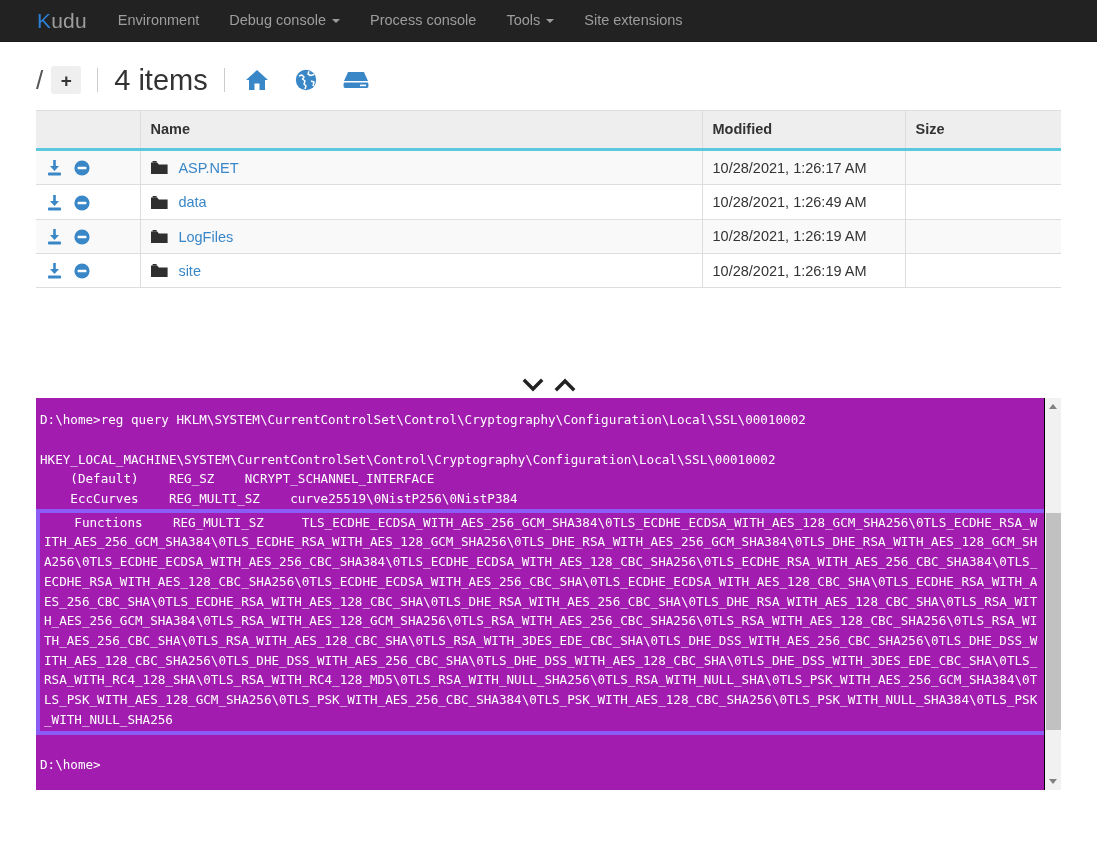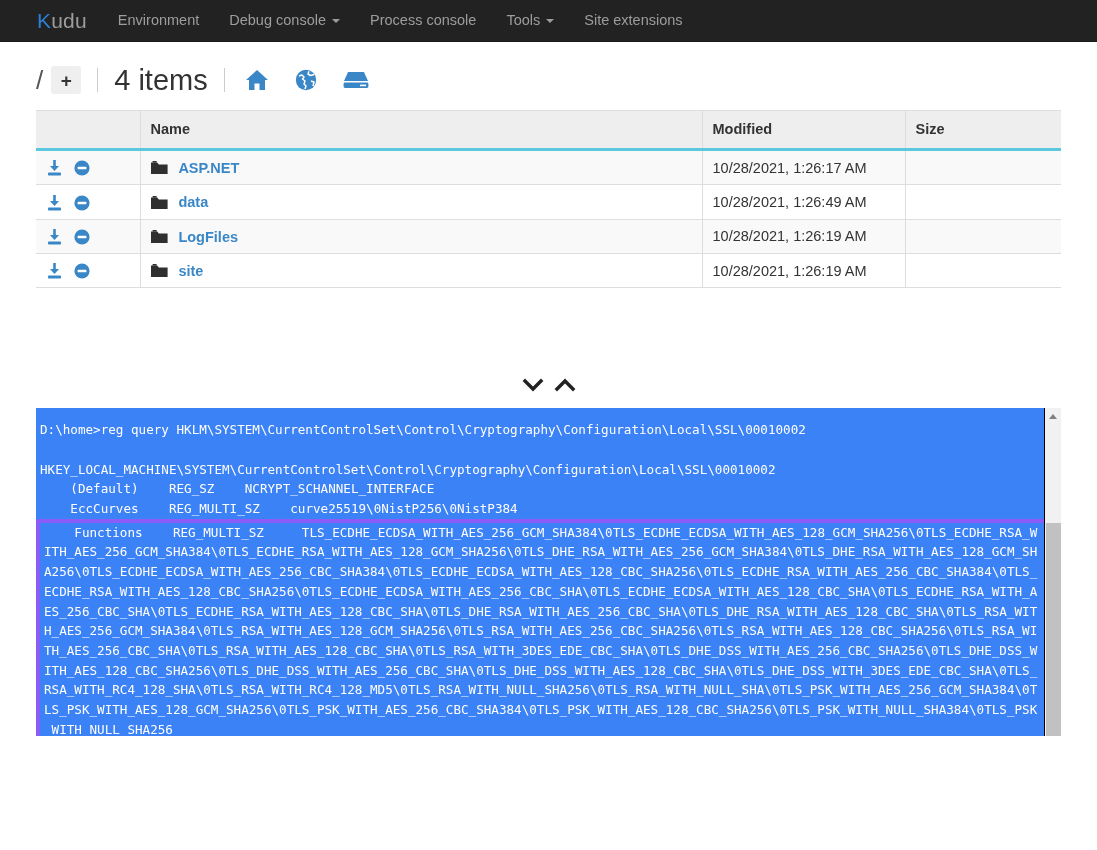--- a/index.html
+++ b/index.html
@@ -142,41 +142,40 @@
   .act-icon + .act-icon { margin-left: 8px; }
 
   .name-cell { white-space: nowrap; }
   .folder-icon { display: inline-flex; vertical-align: middle; margin-right: 7px; color: #2f2f2f; }
   .name-link {
     color: #3a87c8;
     text-decoration: none;
     font-size: 14.5px;
     cursor: pointer;
     vertical-align: middle;
-    font-weight: bold;
   }
   .modified-cell { color: #333; font-size: 14.5px; white-space: nowrap; }
 
   
   .chevron-row {
     display: flex;
     justify-content: center;
     align-items: center;
     gap: 10px;
     margin-top: 84px;
     height: 26px;
   }
   .chev { cursor: pointer; color: #222222; display: inline-flex; }
 
   
   .console-wrap {
-    margin-top: 10px;
+    margin-top: 0;
     width: 1025px;
-    height: 328px;
-    background: #3b82f6;
+    height: 392px;
+    background: #a21caf;
     position: relative;
     display: flex;
     overflow: hidden;
   }
   .console-body {
     flex: 1 1 auto;
     padding: 12px 4px 0 4px;
     overflow: hidden;
     position: relative;
   }

